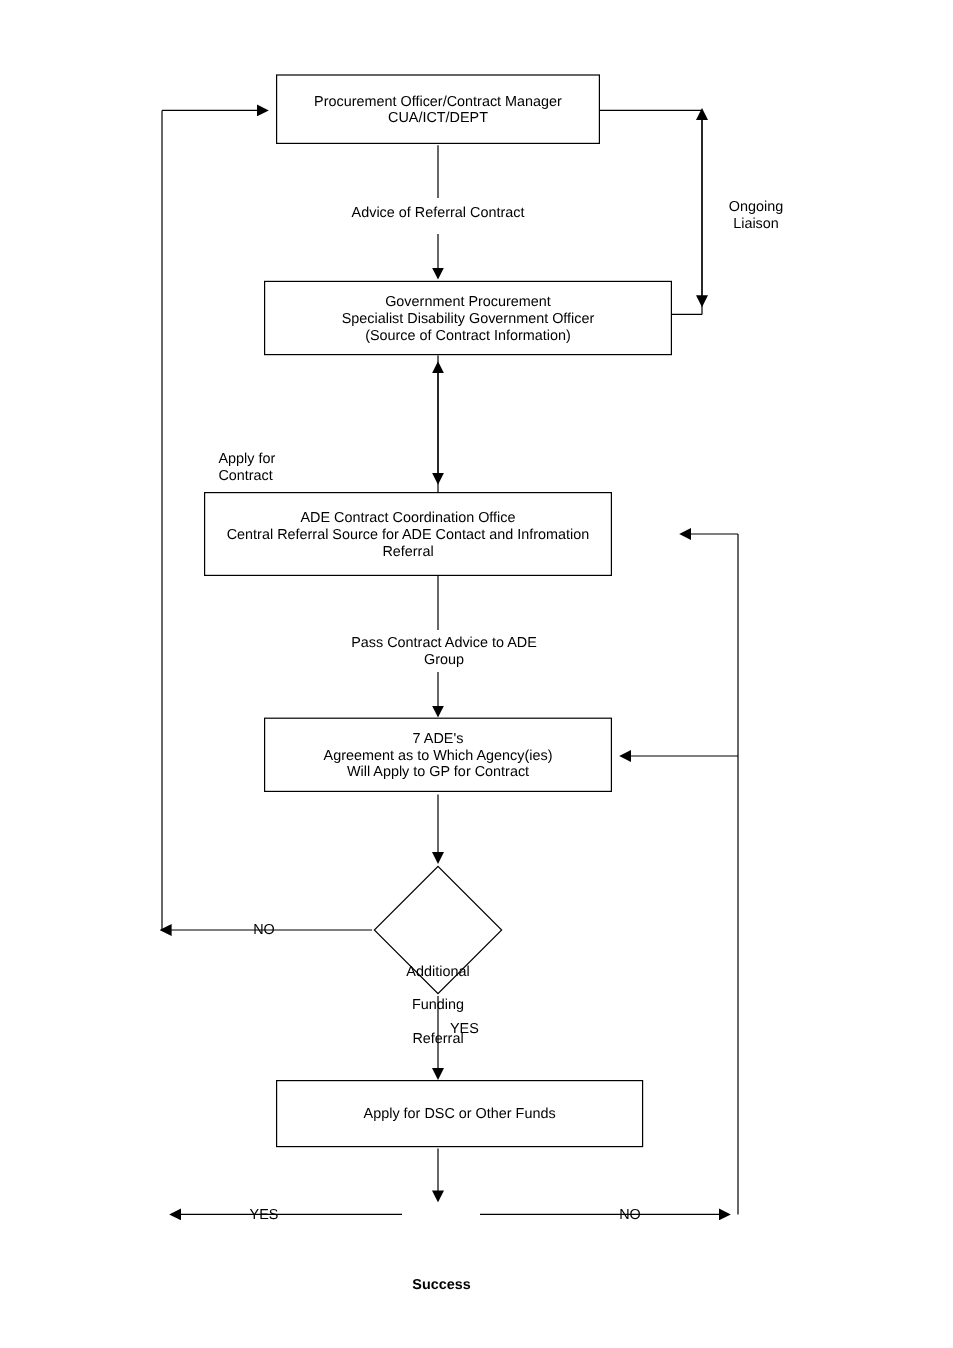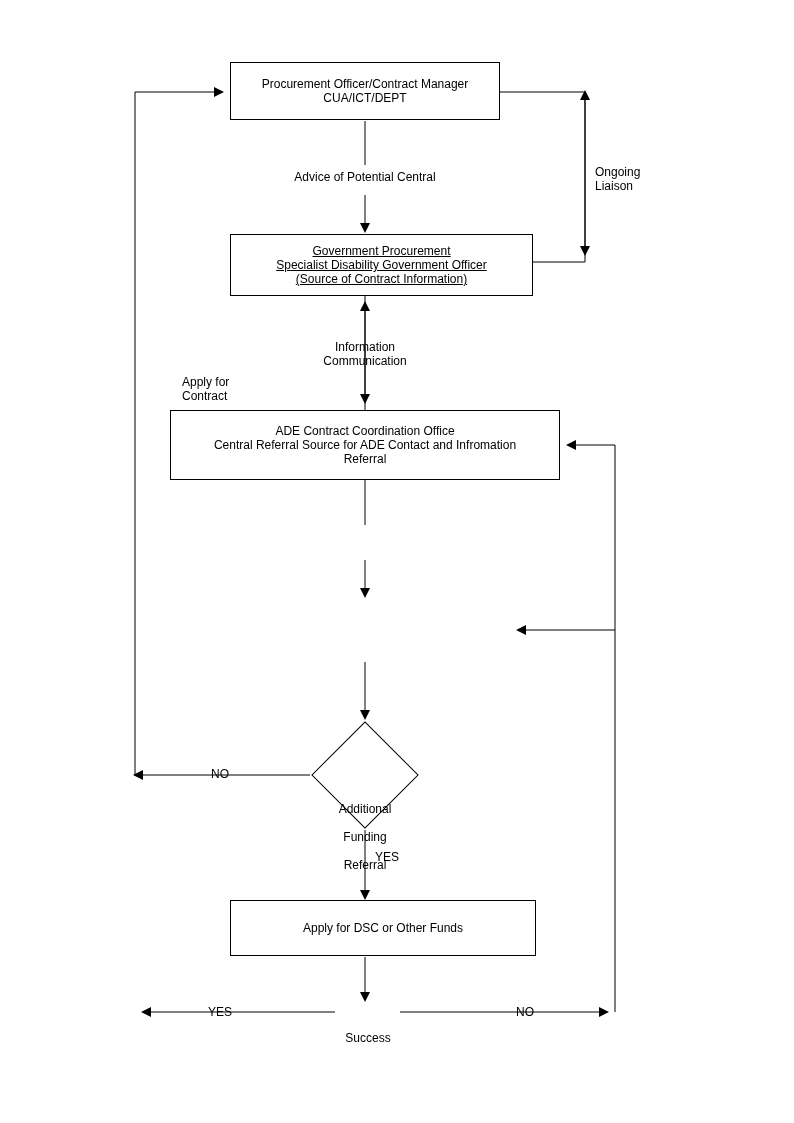--- a/index.html
+++ b/index.html
@@ -92,61 +92,66 @@
     <line x1="615" y1="1012" x2="615" y2="445" stroke="#000" stroke-width="1"></line>
     <line x1="615" y1="445" x2="568" y2="445" stroke="#000" stroke-width="1" marker-end="url(#ah)"></line>
     <line x1="615" y1="630" x2="518" y2="630" stroke="#000" stroke-width="1" marker-end="url(#ah)"></line>
   </svg>
 
   <div class="box" style="left:230px; top:62px; width:270px; height:58px;">
     <div>Procurement Officer/Contract Manager</div>
     <div>CUA/ICT/DEPT</div>
   </div>
 
-  <div class="label" style="left:270px; top:170px; width:190px;">Advice of Potential Central</div>
+  <div class="label" style="left:270px; top:170px; width:190px;">Advice of Referral Contract</div>
 
-  <div class="label" style="left:595px; top:165px; width:70px; text-align:left;">Ongoing
+  <div class="label" style="left:595px; top:165px; width:70px; text-align:center;">Ongoing
 Liaison</div>
 
   <div class="label" style="left:145px; top:375px; width:70px; text-align:left;margin-left:37px;">Apply for
 Contract</div>
 
-  <div class="box" style="left:230px; top:234px; width:303px; height:62px;text-decoration:underline;">
+  <div class="box" style="left:220px; top:234px; width:340px; height:62px;">
     <div>Government Procurement</div>
     <div>Specialist Disability Government Officer</div>
     <div>(Source of Contract Information)</div>
   </div>
 
-  <div class="label" style="left:300px; top:340px; width:130px;">Information
-Communication</div>
 
-  <div class="box" style="left:170px; top:410px; width:390px; height:70px;">
+  <div class="box" style="left:170px; top:410px; width:340px; height:70px;">
     <div>ADE Contract Coordination Office</div>
     <div>Central Referral Source for ADE Contact and Infromation</div>
     <div>Referral</div>
   </div>
 
+  <div class="label" style="left:270px; top:528px; width:200px;">Pass Contract Advice to ADE
+Group</div>
 
+  <div class="box" style="left:220px; top:598px; width:290px; height:62px;">
+    <div>7 ADE's</div>
+    <div>Agreement as to Which Agency(ies)</div>
+    <div>Will Apply to GP for Contract</div>
+  </div>
 
   <div class="diamond-wrap" style="left:327px; top:737px; width:76px; height:76px;">
     <div class="diamond"></div>
   </div>
   <div class="label" style="left:315px; top:788px; width:100px;">
     <div>Additional</div>
     <div>Funding</div>
     <div>Referral</div>
   </div>
 
   <div class="label" style="left:205px; top:767px; width:30px;">NO</div>
 
   <div class="label" style="left:375px; top:850px; width:40px; text-align:left;">YES</div>
 
   <div class="box" style="left:230px; top:900px; width:306px; height:56px;">
     <div>Apply for DSC or Other Funds</div>
   </div>
 
-  <div class="label" style="left:338px; top:1031px; width:60px;">Success</div>
+  <div class="label" style="left:338px; top:1063px; width:60px;font-weight:bold;">Success</div>
 
   <div class="label" style="left:200px; top:1005px; width:40px;">YES</div>
 
   <div class="label" style="left:510px; top:1005px; width:30px;">NO</div>
 
 </div>
 
 </body></html>

